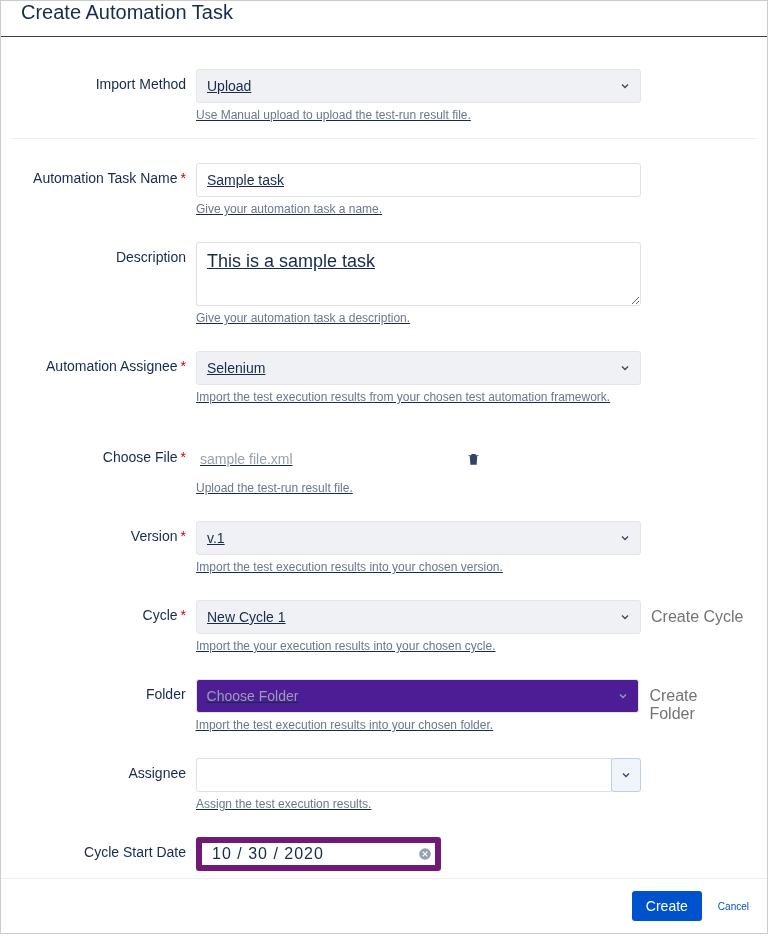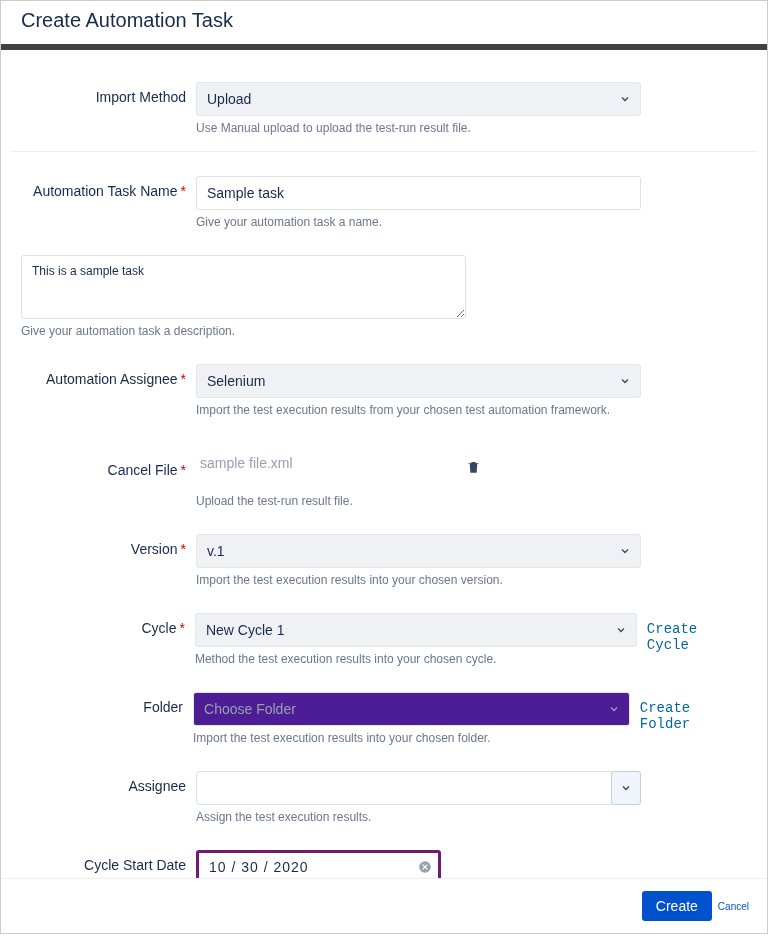--- a/index.html
+++ b/index.html
@@ -13,22 +13,22 @@
     }
     .dialog {
       width: 768px;
       height: 934px;
       border: 1px solid #ccc;
       position: relative;
       display: flex;
       flex-direction: column;
     }
     .dialog-header {
-      padding: 8px 20px 12px;
-      border-bottom: 6px solid #404040;
+      padding: 0 20px 12px;
+      border-bottom: 1px solid #404040;
     }
     .dialog-title {
       font-size: 20px;
       font-weight: 500;
       color: #172B4D;
     }
     .dialog-body {
       flex: 1;
       padding: 10px 0 0 0;
       overflow: hidden;
@@ -46,20 +46,21 @@
       padding-right: 10px;
       padding-top: 7px;
       font-size: 14px;
       color: #172B4D;
     }
     .required { color: #cc0000; margin-left: 3px; }
     .form-control-wrap {
       width: 445px;
       display: flex;
       flex-direction: column;
+      text-decoration: underline;
     }
     .select-field {
       height: 34px;
       background: #f0f1f4;
       border: 1px solid #e3e5e9;
       border-radius: 3px;
       display: flex;
       align-items: center;
       padding: 0 8px 0 10px;
       justify-content: space-between;
@@ -90,55 +91,55 @@
       border-radius: 3px;
       padding: 0 10px;
       font-size: 14px;
       color: #172B4D;
       width: 100%;
     }
     .textarea-input {
       border: 1px solid #dfe1e6;
       border-radius: 3px;
       padding: 8px 10px;
-      font-size: 12px;
+      font-size: 18px;
       color: #172B4D;
       width: 100%;
       height: 64px;
       resize: both;
       font-family: inherit;
     }
     .divider {
       border-top: 1px solid #eee;
       margin: 14px 10px 0 10px;
     }
     .upload-row-inner {
       display: flex;
+      align-items: center;
       height: 34px;
       gap: 4px;
     }
     .filename {
       color: #97A0AF;
       font-size: 14px;
       padding-left: 4px;
       width: 260px;
     }
     .trash-btn {
       cursor: pointer;
       padding: 4px 6px;
       color: #344563;
       display: inline-flex;
     }
     .trash-btn svg { width: 15px; height: 16px; }
     .side-link {
-      color: #0369a1;
-      font-size: 14px;
+      color: #737373;
+      font-size: 16px;
       padding: 8px 0 0 10px;
       cursor: pointer;
-      font-family: Liberation Mono, monospace;
     }
     .row-with-side {
       display: flex;
       align-items: flex-start;
     }
     .assignee-wrap {
       display: flex;
       width: 100%;
     }
     .assignee-input {
@@ -160,24 +161,24 @@
       justify-content: center;
       cursor: pointer;
       margin-left: -1px;
     }
     .date-wrap {
       position: relative;
       width: 245px;
     }
     .date-input {
       height: 34px;
-      border: 3px solid #701a75;
+      border: 6px solid #701a75;
       border-radius: 3px;
       padding: 0 32px 0 10px;
-      font-size: 14px;
+      font-size: 16px;
       color: #172B4D;
       width: 100%;
       letter-spacing: 1px;
     }
     .clear-btn {
       position: absolute;
       right: 8px;
       top: 50%;
       transform: translateY(-50%);
       width: 16px;
@@ -187,21 +188,21 @@
       display: flex;
       align-items: center;
       justify-content: center;
     }
     .clear-btn svg { width: 14px; height: 14px; }
     .dialog-footer {
       border-top: 1px solid #eee;
       padding: 12px 16px;
       display: flex;
       justify-content: flex-end;
-      gap: 4px;
+      gap: 14px;
       align-items: center;
     }
     .btn-primary {
       background: #0052CC;
       color: #fff;
       border: none;
       border-radius: 3px;
       padding: 7px 14px;
       font-size: 14px;
       cursor: pointer;
@@ -250,20 +251,23 @@
       <div class="form-label">
         <span>Automation Task Name</span><span class="required">*</span>
       </div>
       <div class="form-control-wrap">
         <input type="text" class="text-input" value="Sample task" style="">
         <div class="help-text">Give your automation task a name.</div>
       </div>
     </div>
 
     <div class="form-row">
+      <div class="form-label">
+        <span>Description</span>
+      </div>
       <div class="form-control-wrap">
         <textarea class="textarea-input" style="">This is a sample task</textarea>
         <div class="help-text">Give your automation task a description.</div>
       </div>
     </div>
 
     <div class="form-row">
       <div class="form-label">
         <span>Automation Assignee</span><span class="required">*</span>
       </div>
@@ -275,21 +279,21 @@
                 <polyline points="6 9 12 15 18 9"></polyline>
               </svg>
           </span>
         </div>
         <div class="help-text">Import the test execution results from your chosen test automation framework.</div>
       </div>
     </div>
 
     <div class="form-row" style="margin-top:32px">
       <div class="form-label">
-        <span>Cancel File</span><span class="required">*</span>
+        <span>Choose File</span><span class="required">*</span>
       </div>
       <div class="form-control-wrap">
         <div class="upload-row-inner">
           <span class="filename">sample file.xml</span>
           <span class="trash-btn">
             <svg viewBox="0 0 24 24" fill="#344563">
                 <path d="M6 7h12l-1 14H7L6 7zm3-3h6l1 2H8l1-2zM4 6h16v1H4z"></path>
               </svg>
           </span>
         </div>
@@ -321,21 +325,21 @@
       <div class="row-with-side">
         <div class="form-control-wrap">
           <div class="select-field">
             <span>New Cycle 1</span>
             <span class="chevron">
               <svg viewBox="0 0 24 24" fill="none" stroke="#344563" stroke-width="2.5">
                   <polyline points="6 9 12 15 18 9"></polyline>
                 </svg>
             </span>
           </div>
-          <div class="help-text">Method the test execution results into your chosen cycle.</div>
+          <div class="help-text">Import the your execution results into your chosen cycle.</div>
         </div>
         <span class="side-link">Create Cycle</span>
       </div>
     </div>
 
     <div class="form-row">
       <div class="form-label">
         <span>Folder</span>
       </div>
       <div class="row-with-side">

